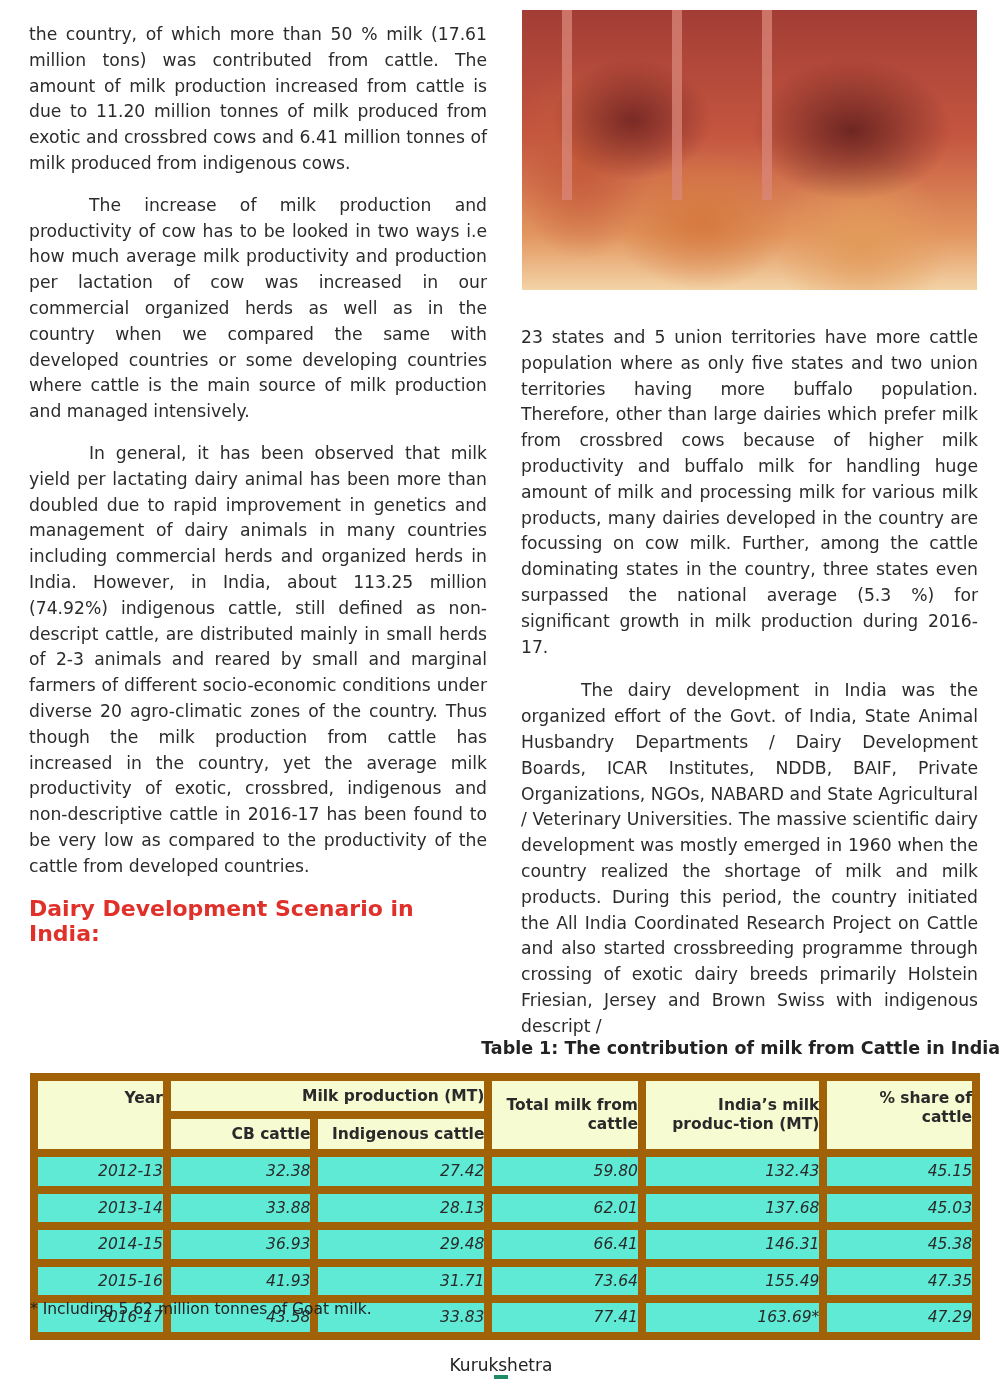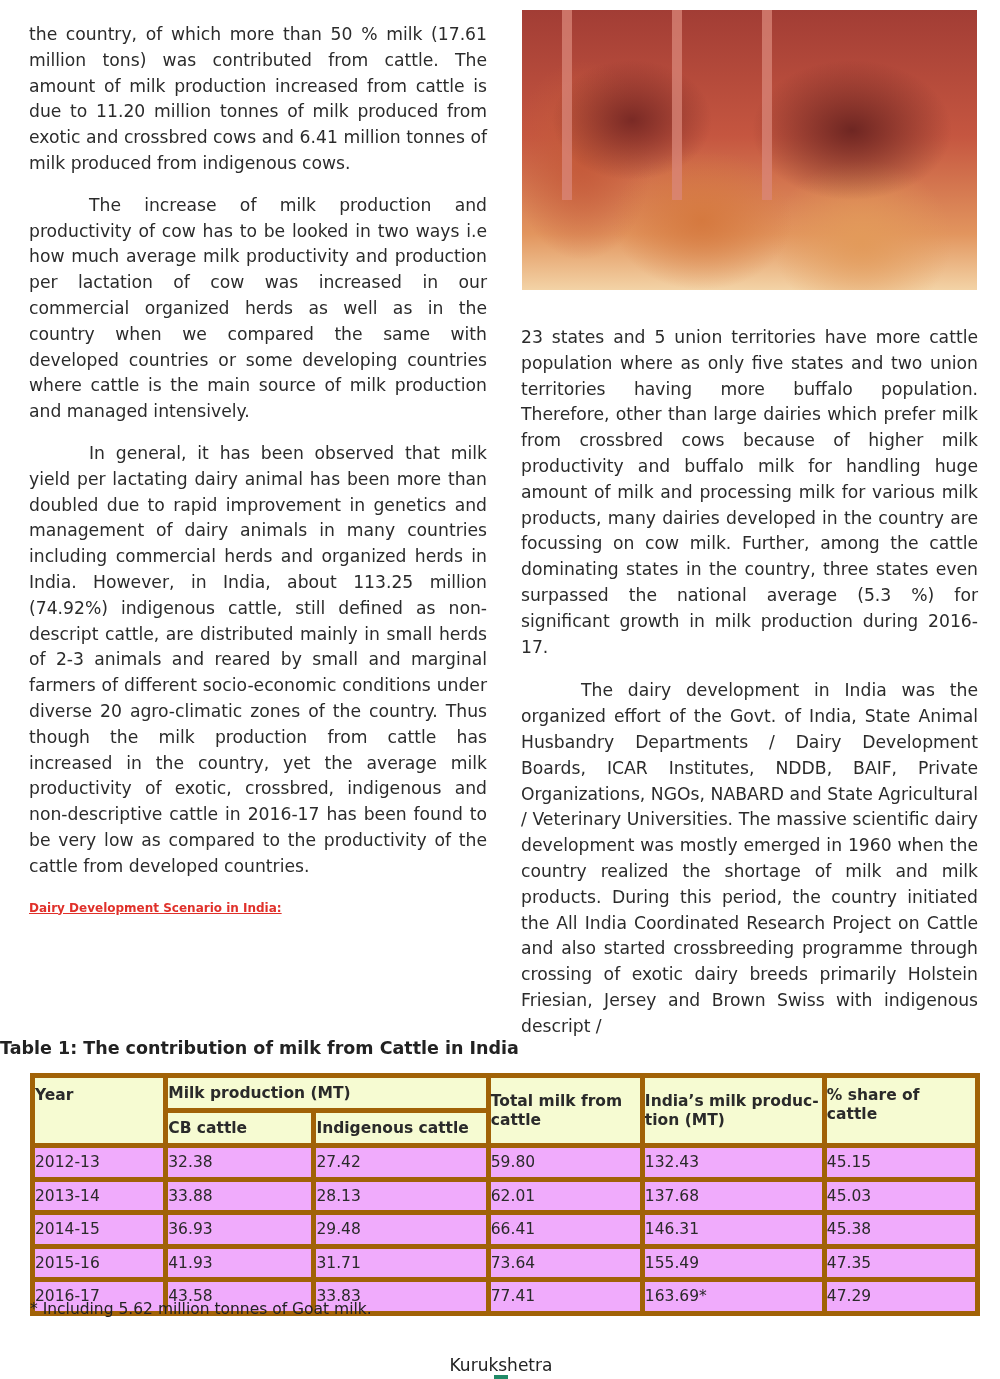--- a/index.html
+++ b/index.html
@@ -4,38 +4,38 @@
 <style>
   html, body { margin: 0; padding: 0; background: #ffffff; }
   body { width: 1000px; height: 1379px; position: relative; overflow: hidden;
          font-family: "DejaVu Sans", sans-serif; color: #2b2b2b; }
   .col { position: absolute; font-size: 17.2px; line-height: 25.8px; text-align: justify; }
   .col-left { left: 29px; top: 6px; width: 458px; }
   .col-right { left: 521px; top: 309px; width: 457px; }
   .col p { margin: 16px 0 11px 0; }
   .col p.indent { text-indent: 60px; }
   .col p.noind { text-indent: 0; }
-  .heading { color: #e0302a; font-weight: bold; font-size: 12px; margin: 16px 0 6px 0 !important; text-align: left; text-decoration: underline; }
+  .heading { color: #e0302a; font-weight: bold; font-size: 22px; margin: 16px 0 6px 0 !important; text-align: left; }
   .photo { position: absolute; left: 522px; top: 10px; width: 455px; height: 280px;
     background:
       radial-gradient(ellipse 80px 60px at 110px 110px, #7a2a25 0%, rgba(122,42,37,0) 100%),
       radial-gradient(ellipse 100px 70px at 330px 120px, #6e2622 0%, rgba(110,38,34,0) 100%),
       radial-gradient(ellipse 90px 70px at 180px 210px, #d5793f 0%, rgba(213,121,63,0) 100%),
       radial-gradient(ellipse 90px 80px at 340px 230px, #e29a5a 0%, rgba(226,154,90,0) 100%),
       radial-gradient(ellipse 70px 100px at 60px 150px, #c45a3a 0%, rgba(196,90,58,0) 100%),
       linear-gradient(180deg, #a23d35 0%, #c55640 45%, #e2955e 80%, #f3d3a6 100%);
   }
   .photo .pole { position: absolute; top: 0; width: 10px; height: 190px; background: #d9877a; opacity: .75; }
-  .caption { position: absolute; left: 0; width: 1000px; top: 1038px; text-align: left;
+  .caption { position: absolute; left: 0; width: 1000px; top: 1038px; text-align: right;
              font-weight: bold; font-size: 17.5px; color: #222; }
   table.data { position: absolute; left: 30px; top: 1073px; width: 950px; border-collapse: collapse;
                font-size: 15.5px; color: #2a2a2a; }
-  table.data th, table.data td { border: 5px solid #a16207; text-align: left; padding: 0; }
+  table.data th, table.data td { border: 8px solid #a16207; text-align: right; padding: 0; }
   table.data th { background: #f6fbd2; font-weight: bold; height: 30px; line-height: 19px; }
-  table.data td { height: 28.5px; background: #f0abfc; }
+  table.data td { height: 28.5px; background: #5eead4; font-style: italic; }
   .footnote { position: absolute; left: 30px; top: 1300px; font-size: 15.5px; color: #222; }
   .footer { position: absolute; left: 16px; top: 1355px; font-size: 17px; color: #222;
             display: flex; align-items: center; width: 970px; flex-direction: column; }
   .footer .sq { display: inline-block; width: 14px; height: 14px; background: #1f8a67; margin: 0 6px 0 6px; }
   .footer .bar { display: inline-block; height: 14px; width: 540px; margin-left: 14px;
                  background: linear-gradient(90deg, #fdf8c8, #fefbdc 60%, #ffffff); }
   .footer .pg { margin-left: auto; text-decoration: underline; }
 </style>
 </head>
 <body>

